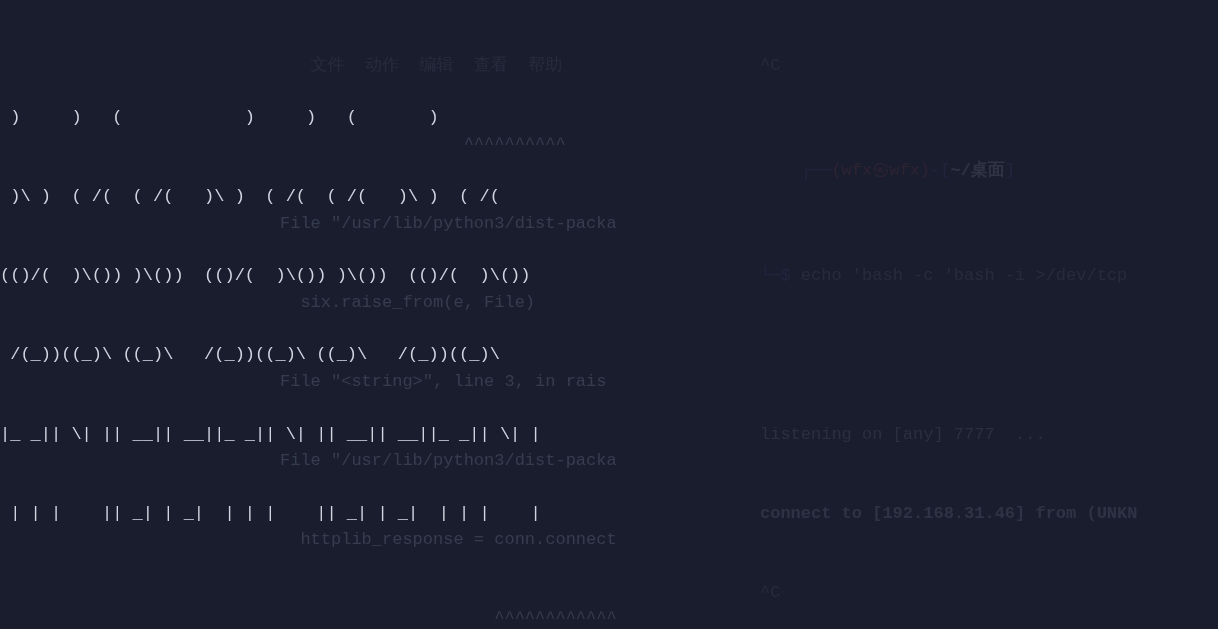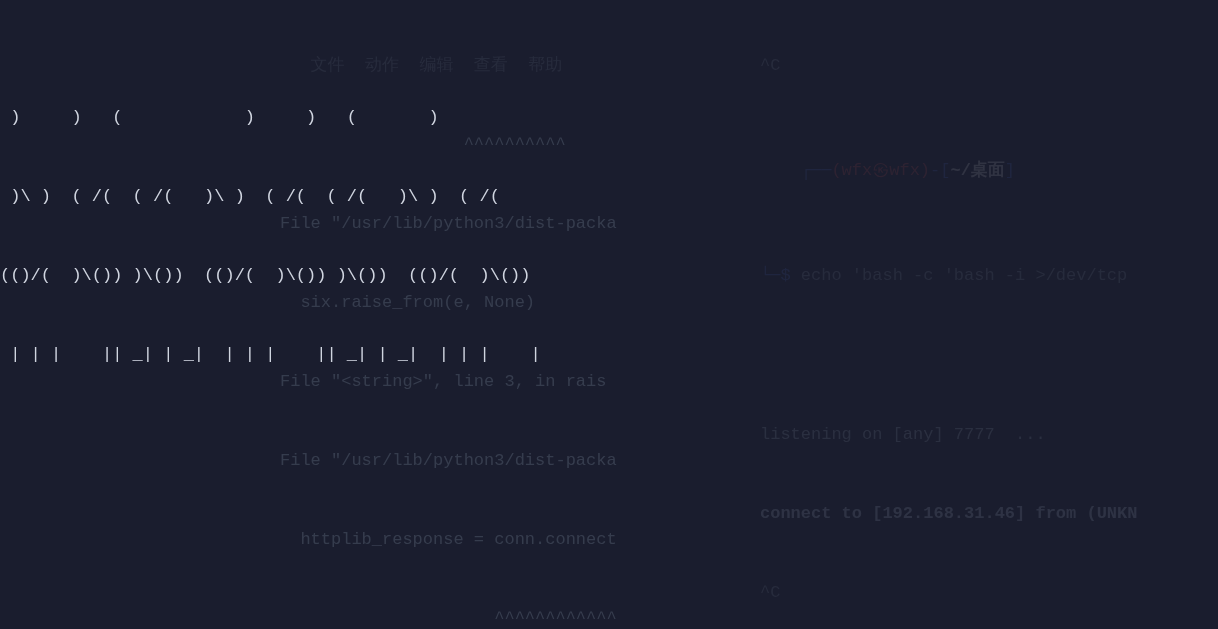--- a/index.html
+++ b/index.html
@@ -79,21 +79,21 @@
       font-weight: bold;
     }
   </style>
 </head>
 <body>
 
 <div class="terminal-layer bg-layer-1">
   <div class="bg-menu">   文件  动作  编辑  查看  帮助</div>
   <div>                  ^^^^^^^^^^</div>
   <div>File "/usr/lib/python3/dist-packa</div>
-  <div>  six.raise_from(e, None)</div>
+  <div>  six.raise_from(e, File)</div>
   <div>File "&lt;string&gt;", line 3, in rais</div>
   <div>File "/usr/lib/python3/dist-packa</div>
   <div>  httplib_response = conn.connect</div>
   <div>                     ^^^^^^^^^^^^</div>
   <div></div>
   
   
   
   
   
@@ -128,18 +128,20 @@
   
   
   
 </div>
 
 <div class="terminal-layer main-layer">
   <div class="ascii-art">
     <div> )     )   (            )     )   (       )</div>
     <div> )\ )  ( /(  ( /(   )\ )  ( /(  ( /(   )\ )  ( /(</div>
     <div>(()/(  )\()) )\())  (()/(  )\()) )\())  (()/(  )\())</div>
+    <div> /(_))((_)\ ((_)\   /(_))((_)\ ((_)\   /(_))((_)\</div>
+    <div>|_ _|| \| || __|| __||_ _|| \| || __|| __||_ _|| \| |</div>
     <div> | | |    || _| | _|  | | |    || _| | _|  | | |    |</div>
     
   </div>
   
   
 </div>
 
 </body></html>

